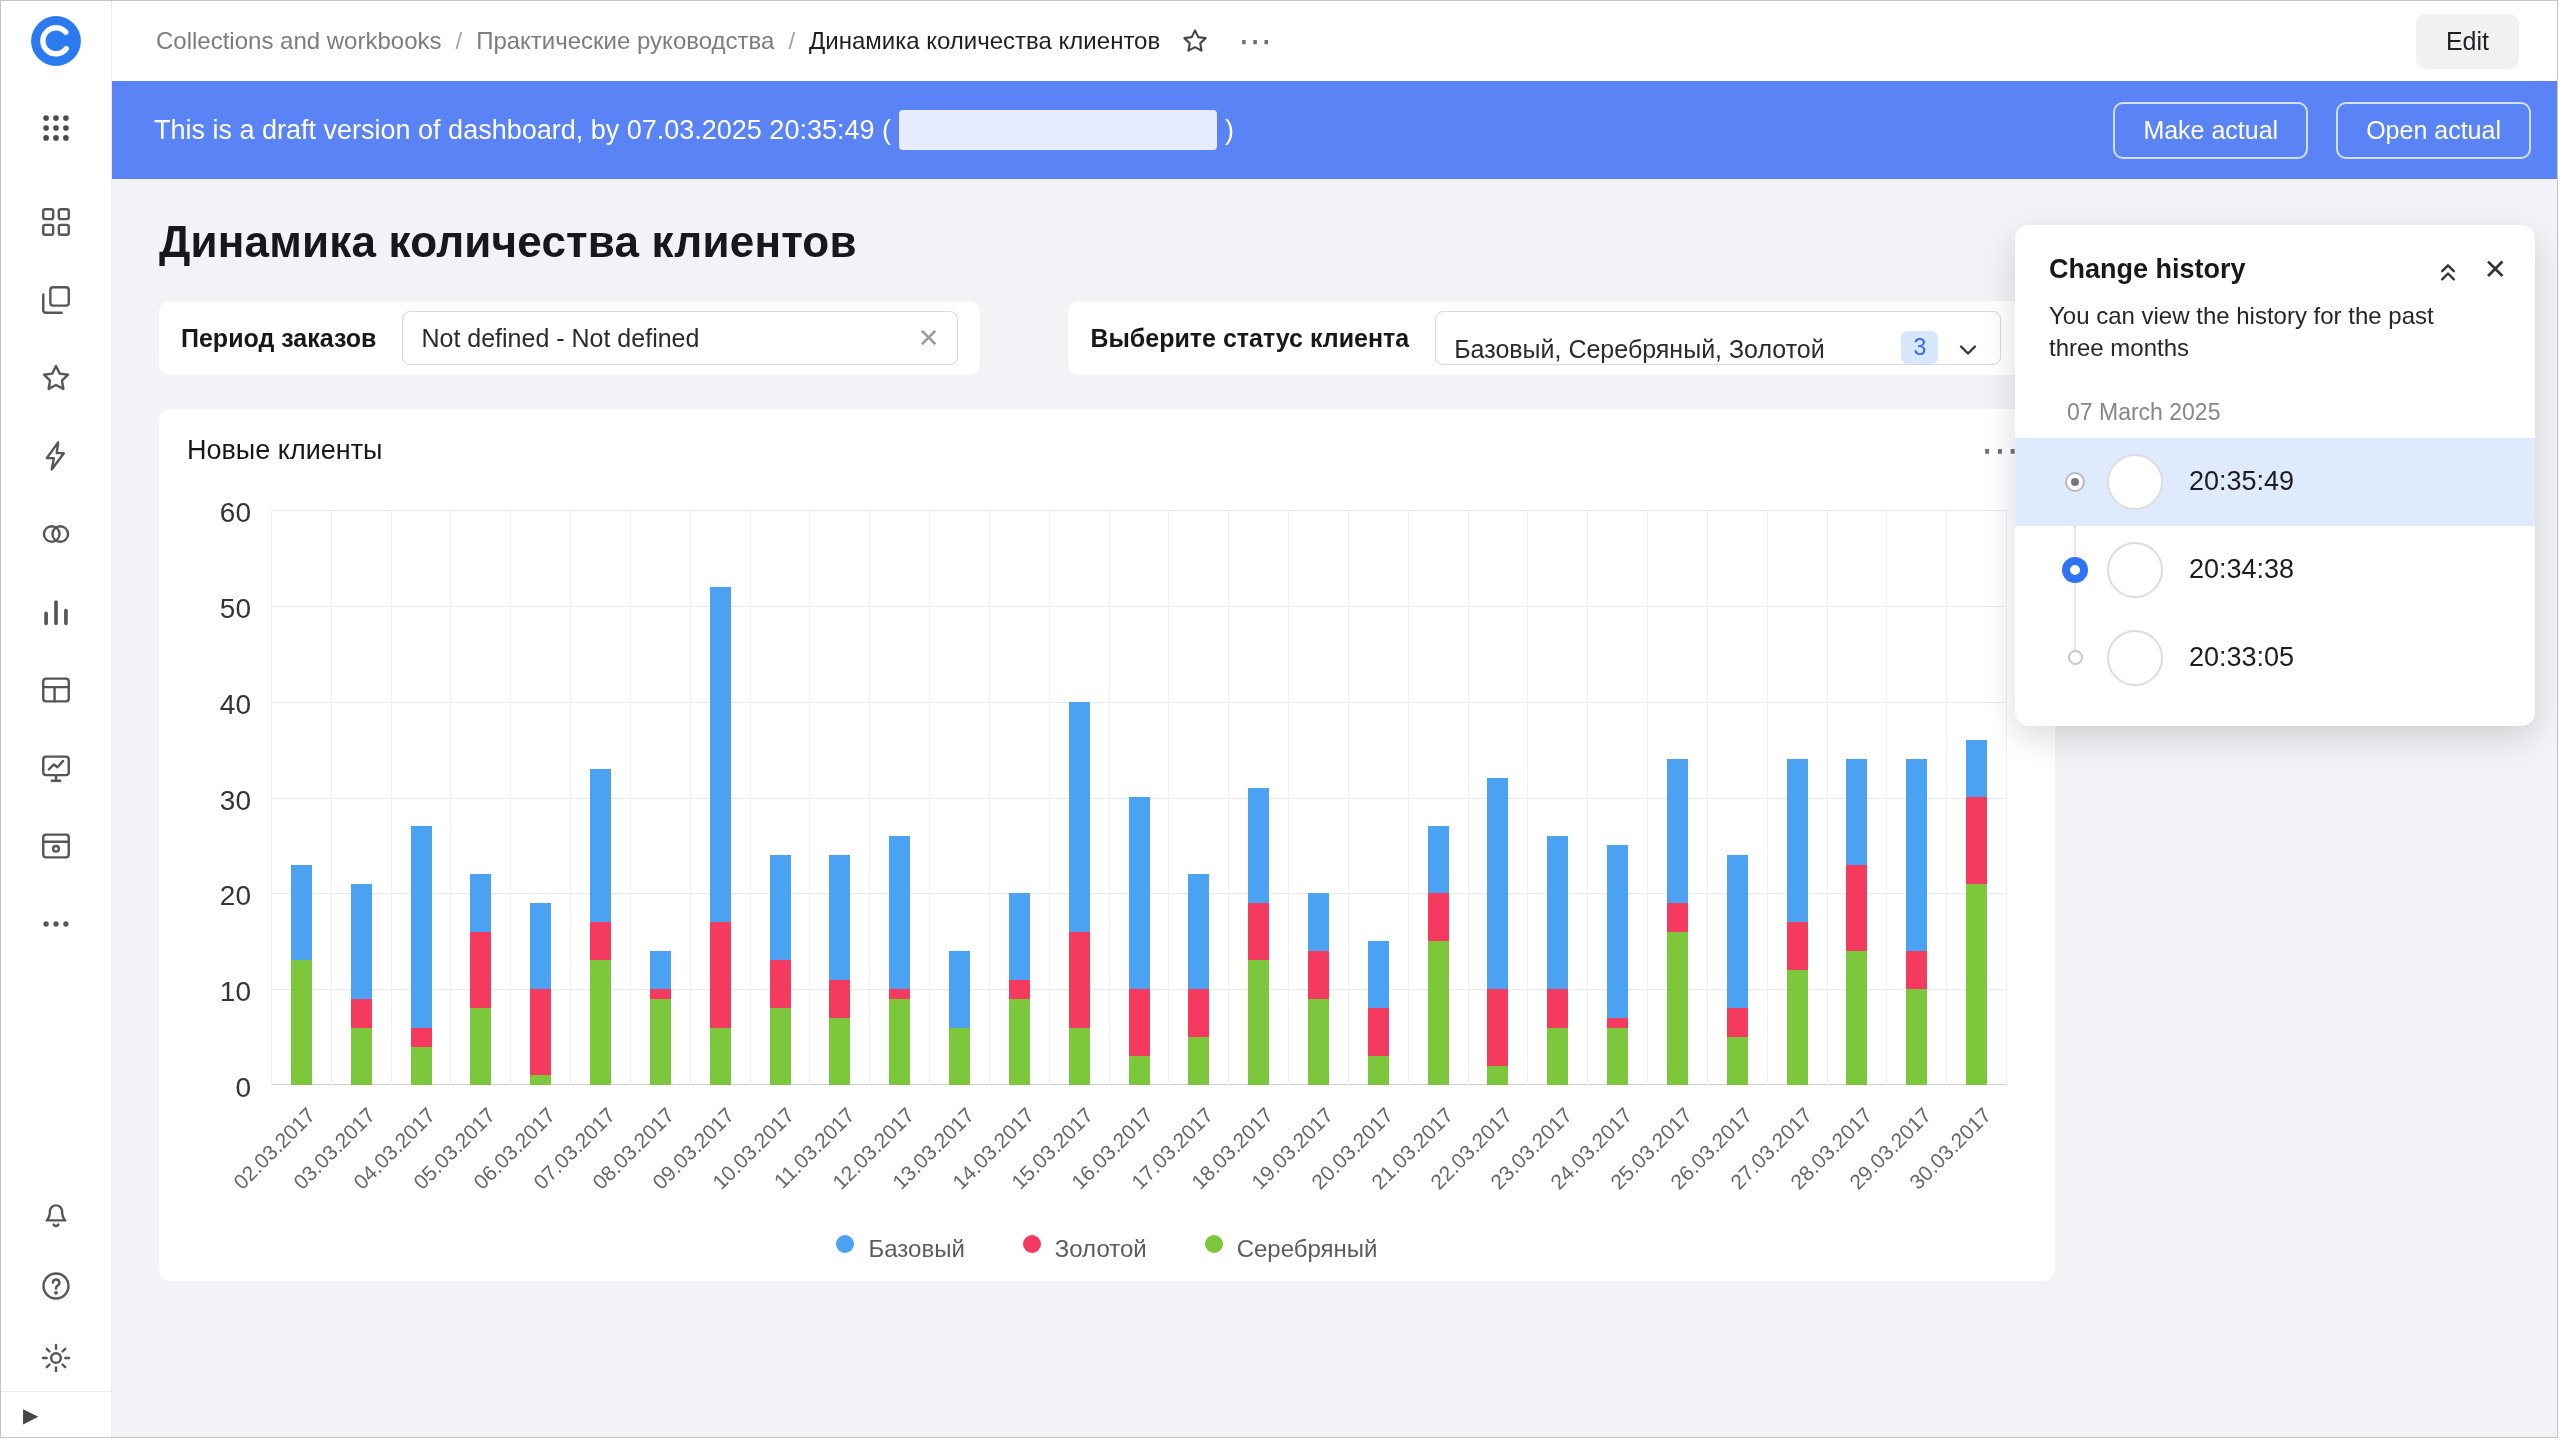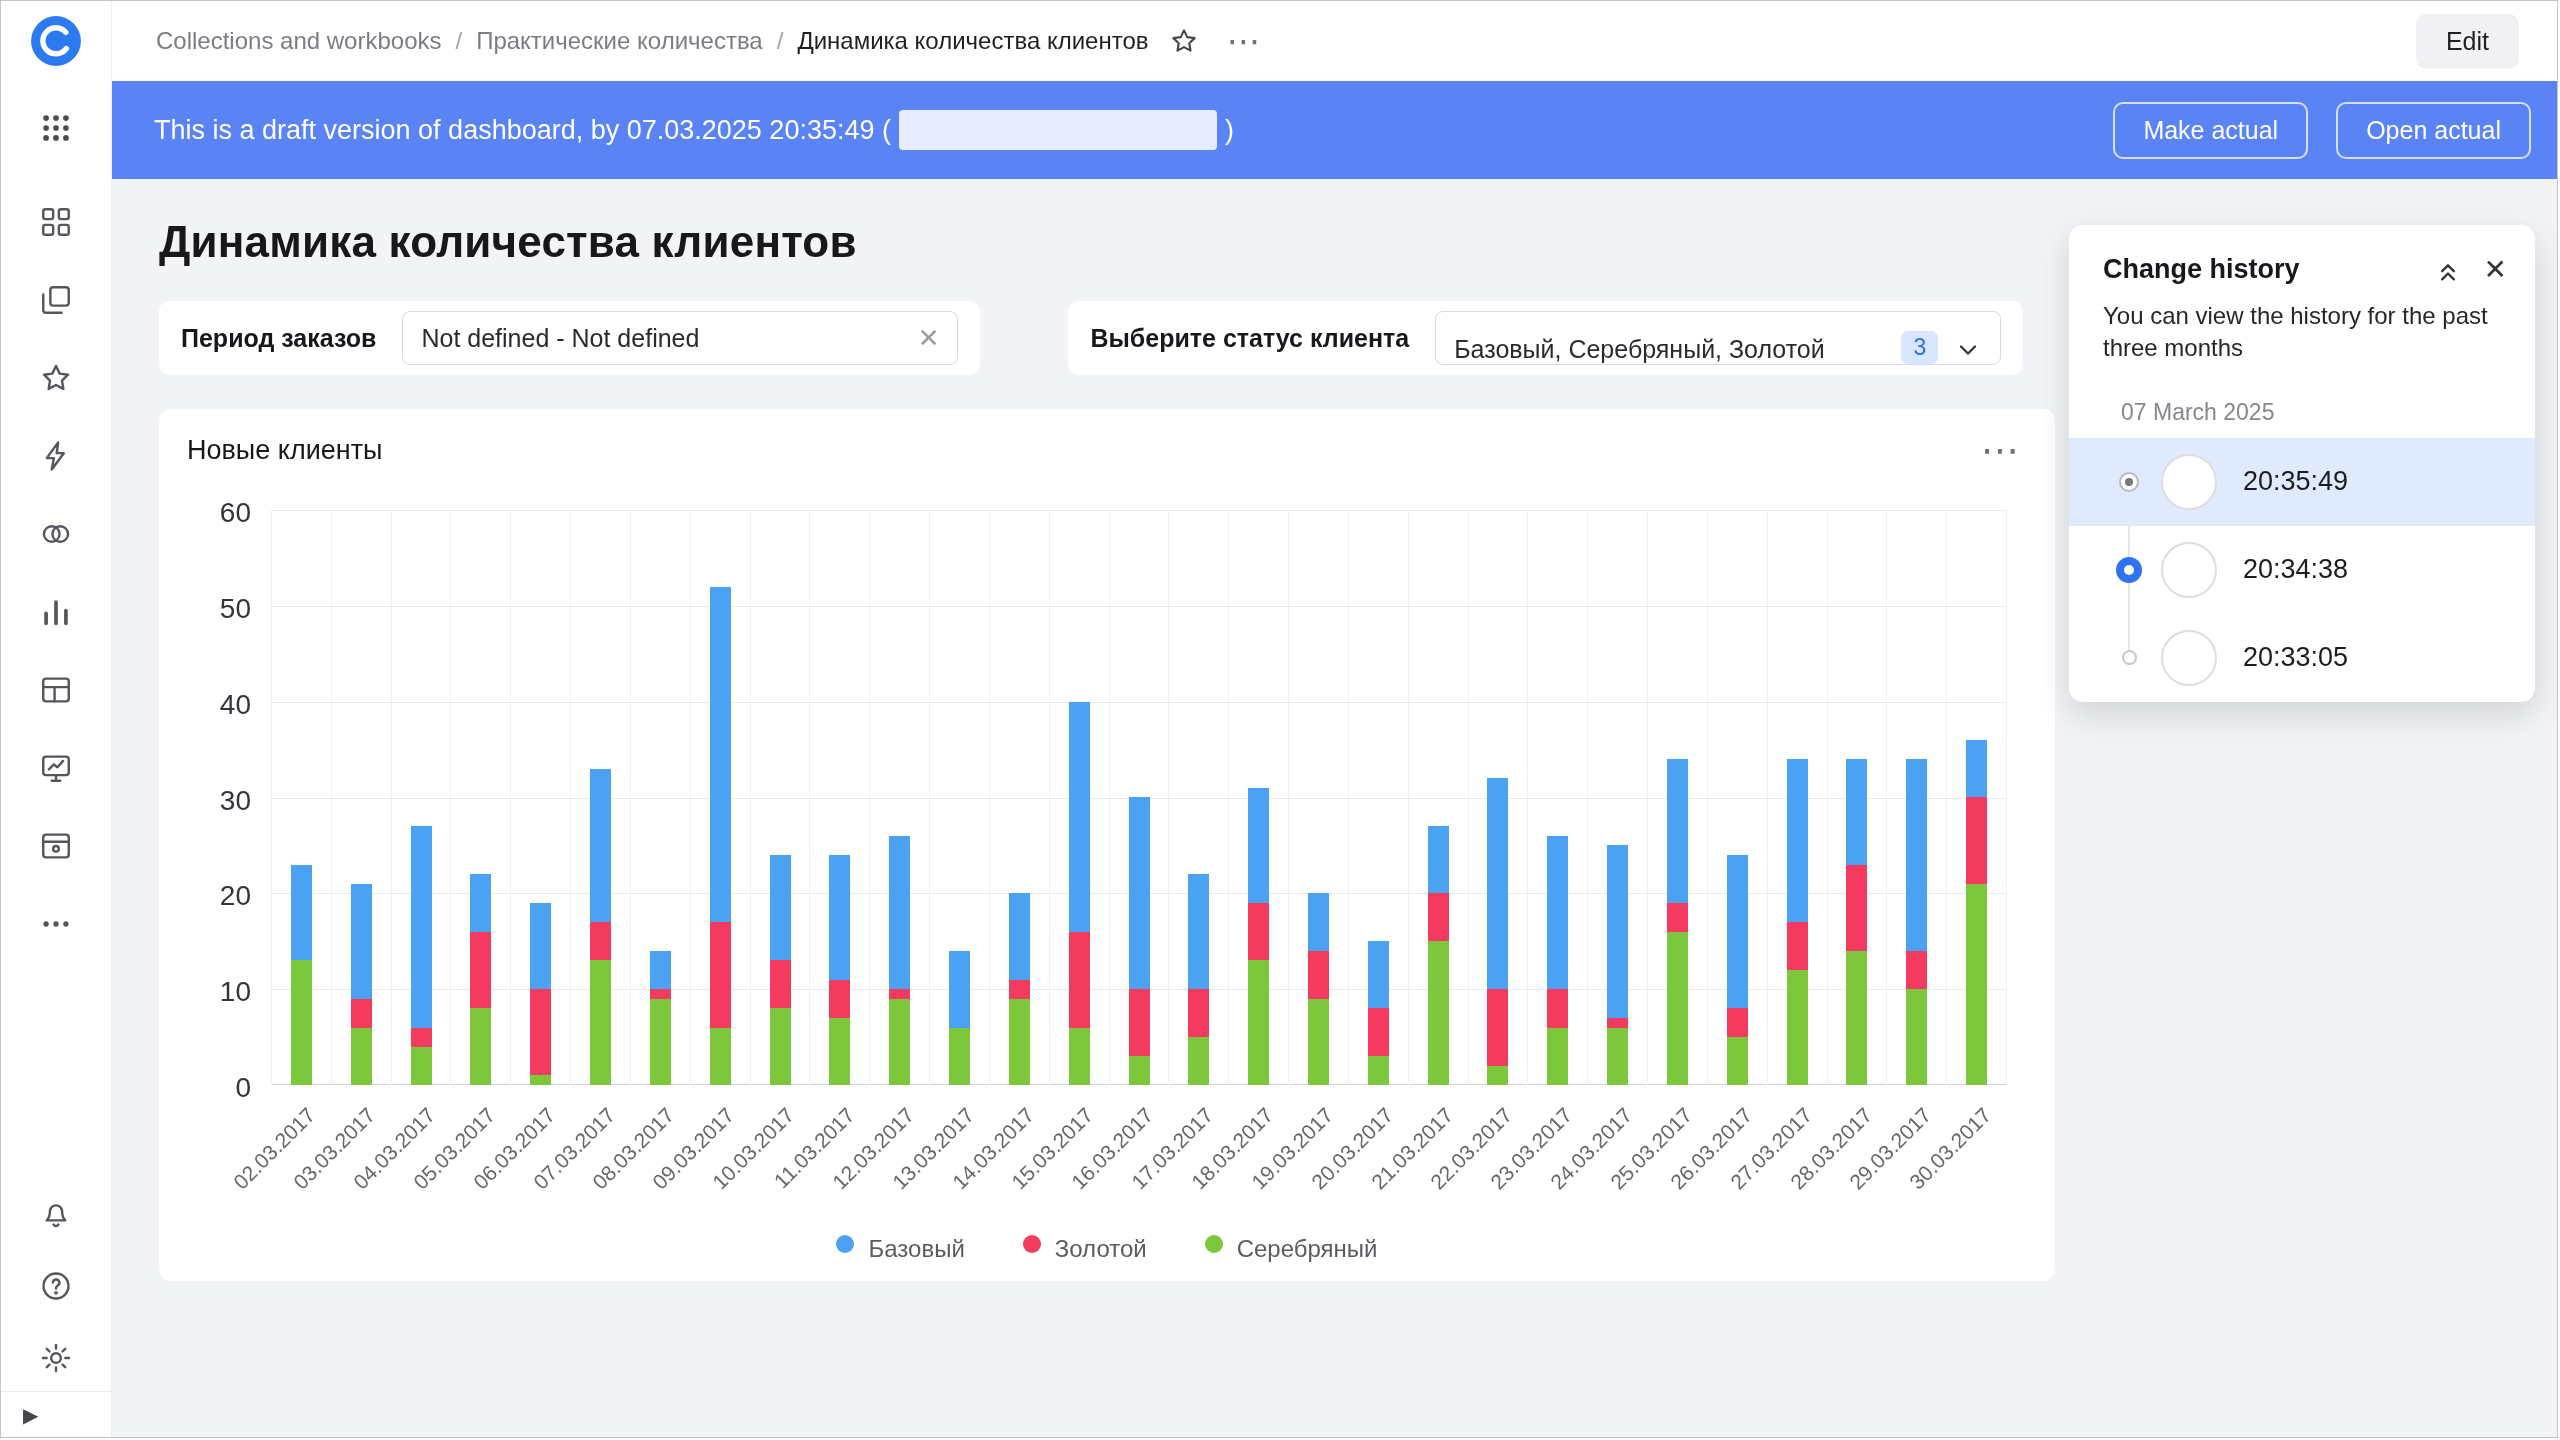--- a/index.html
+++ b/index.html
@@ -68,21 +68,21 @@
   .bar { width:21px; display:flex; flex-direction:column-reverse; }
   .seg { width:100%; }
   .xlabels { display:flex; margin:6px 20px 0 84px; height:142px; }
   .xl { flex:1; position:relative; }
   .xl span { position:absolute; top:12px; right:46%; transform:rotate(-45deg); transform-origin:top right; white-space:nowrap; font-size:21px; color:#66666c; }
   .legend { display:flex; justify-content:center; gap:58px; margin-top:2px; align-items:center; }
   .legend-item { display:flex; align-items:flex-start; gap:14px; font-size:24px; color:#5b5b60; cursor:pointer; }
   .legend-dot { width:18px; height:18px; border-radius:50%; }
 
   
-  .history { position:absolute; top:224px; right:22px; width:466px; background:#fff; border-radius:14px; box-shadow:0 12px 34px rgba(0,0,0,0.14); z-index:10; }
+  .history { position:absolute; top:224px; right:22px; width:520px; background:#fff; border-radius:14px; box-shadow:0 12px 34px rgba(0,0,0,0.14); z-index:10; padding-bottom:24px; }
   .h-head { display:flex; align-items:center; padding:28px 28px 0 34px; gap:22px; }
   .h-title { font-size:27px; font-weight:700; color:#17171c; flex:1; }
   .h-icon { cursor:pointer; display:flex; color:#33343a; }
   .h-close { font-size:28px; color:#33343a; cursor:pointer; }
   .h-desc { font-size:24px; color:#26262b; line-height:1.35; padding:14px 44px 0 34px; }
   .h-date { font-size:23px; color:#86868c; padding:34px 0 12px 52px; }
   .h-rows { position:relative; }
   .h-line { position:absolute; left:59px; top:44px; bottom:44px; width:2px; background:#e6e6ea; }
   .h-row { position:relative; display:flex; align-items:center; height:88px; padding-left:38px; cursor:pointer; }
   .h-row.hl { background:#dfeafd; }
@@ -183,21 +183,21 @@
       <span class="expand-glyph">▶</span>
     </div>
   </aside>
 
   <div class="main">
 
     <header class="topbar">
       <div class="breadcrumbs" id="breadcrumbs">
           <span class="bc-item">Collections and workbooks</span>
           <span class="bc-sep">/</span>
-          <span class="bc-item">Практические количества</span>
+          <span class="bc-item">Практические руководства</span>
           <span class="bc-sep">/</span>
           <span class="bc-item last">Динамика количества клиентов</span>
         </div>
       <span class="fav-star">
         <svg viewBox="0 0 24 24" width="30" height="30" fill="none" stroke="#45464c" stroke-width="1.7" stroke-linejoin="round">
             <path d="M12 3.5l2.6 5.4 5.9.8-4.3 4.1 1 5.9-5.2-2.8-5.2 2.8 1-5.9L3.5 9.7l5.9-.8z"></path>
           </svg>
       </span>
       <span class="top-dots">⋯</span>
       <button class="edit-btn">Edit</button>

